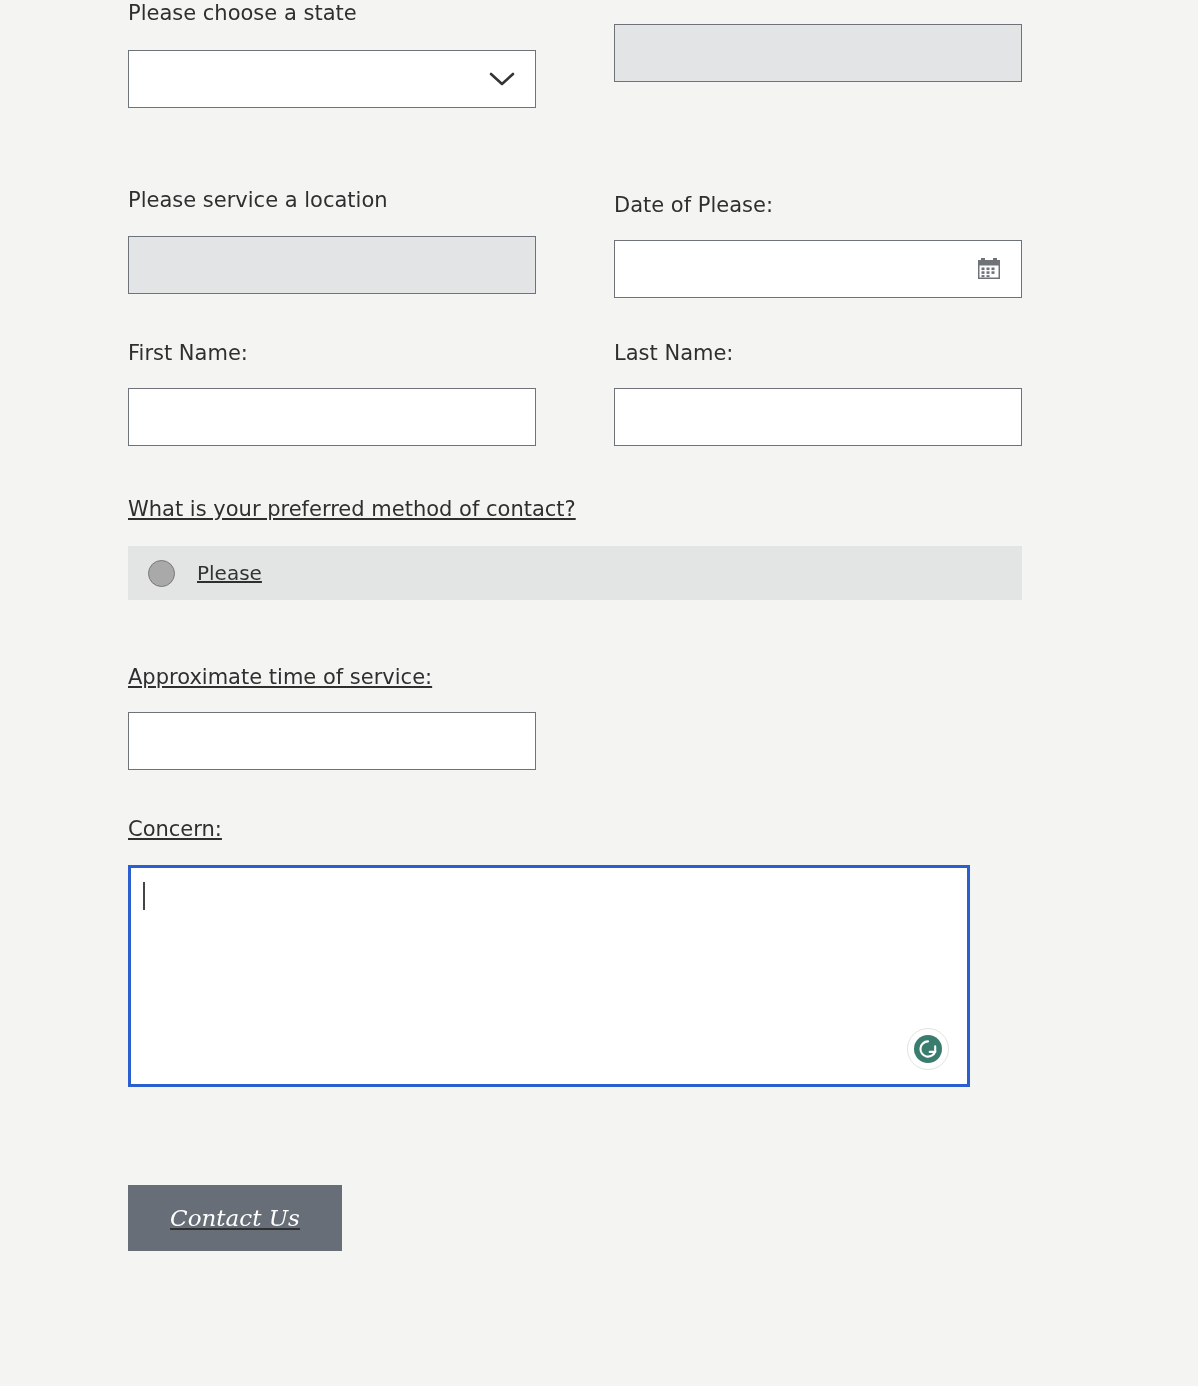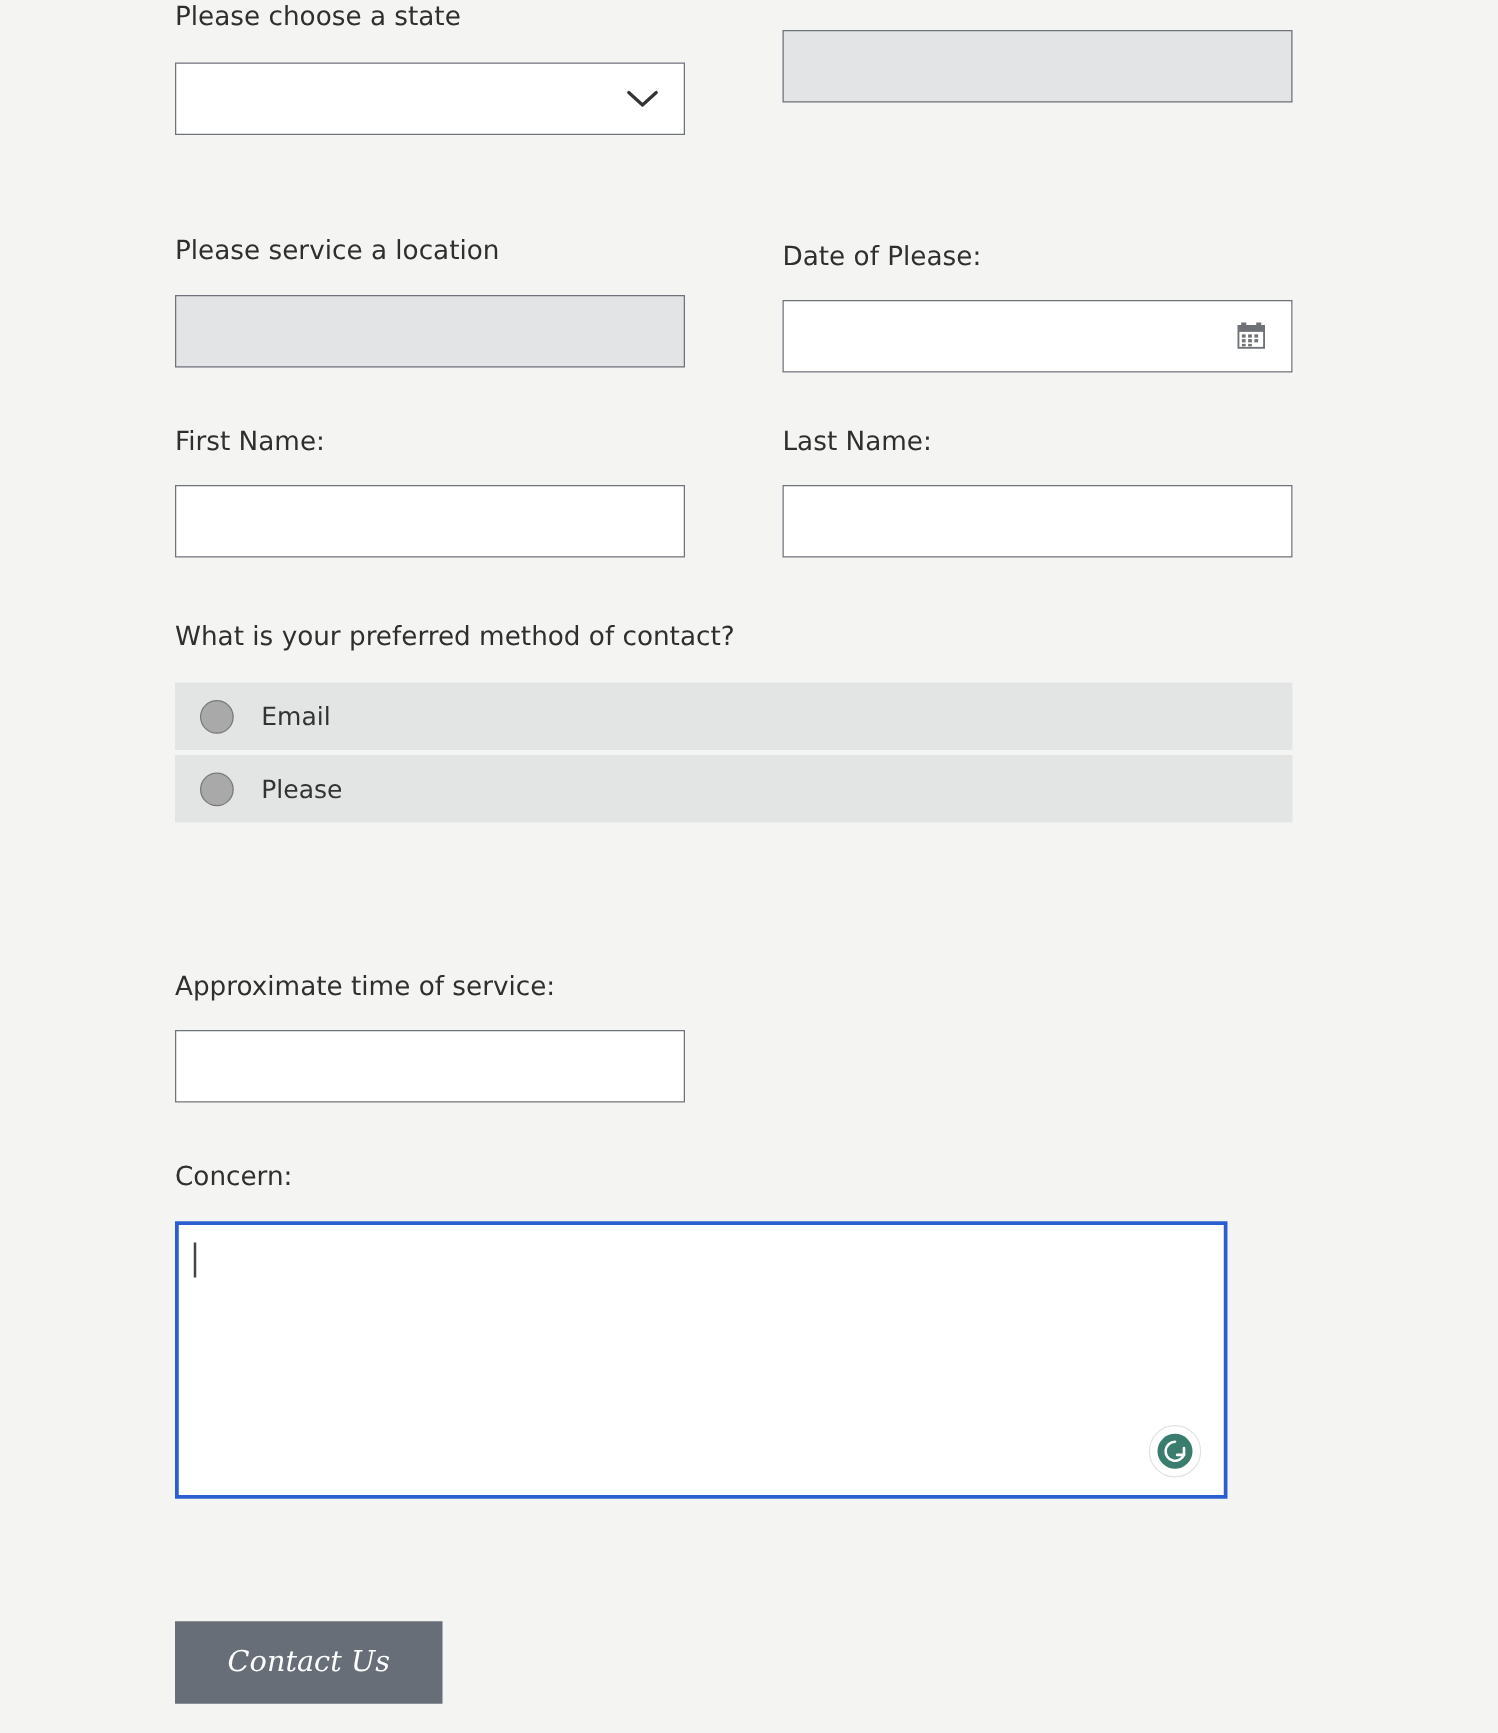--- a/index.html
+++ b/index.html
@@ -12,23 +12,24 @@
     width: 1198px;
     height: 1386px;
     position: relative;
     font-family: "DejaVu Sans", "Liberation Sans", sans-serif;
     color: #2f2f2f;
     overflow: hidden;
   }
 
   .form-wrap {
     position: absolute;
-    left: 140px;
+    left: 128px;
     top: 0;
     width: 894px;
+    text-decoration: underline;
   }
 
   
   .field-label {
     font-size: 21px;
     line-height: 26px;
     color: #2f2f2f;
     font-weight: 400;
     white-space: nowrap;
   }
@@ -231,34 +232,30 @@
       <div class="input-box" style="margin-top:22px;"></div>
     </div>
 
   </div>
 
   <div style="margin-top:38px;">
     <div class="field-label">What is your preferred method of contact?</div>
 
     <div class="radio-group" style="margin-top:24px;">
 
-      <div class="radio-row">
-        <span class="radio-dot"></span>
-        <span class="radio-label">Email</span>
-      </div>
 
       <div class="radio-row">
         <span class="radio-dot"></span>
         <span class="radio-label">Please</span>
       </div>
 
     </div>
   </div>
 
-  <div style="margin-top:118px;">
+  <div style="margin-top:64px;">
     <div class="field-label">Approximate time of service:</div>
     <div class="input-box" style="width:408px; margin-top:22px;"></div>
   </div>
 
   <div style="margin-top:46px;">
     <div class="field-label">Concern:</div>
 
     <div class="textarea-box" style="margin-top:23px;">
       <span class="caret"></span>
       <span class="grammarly">

